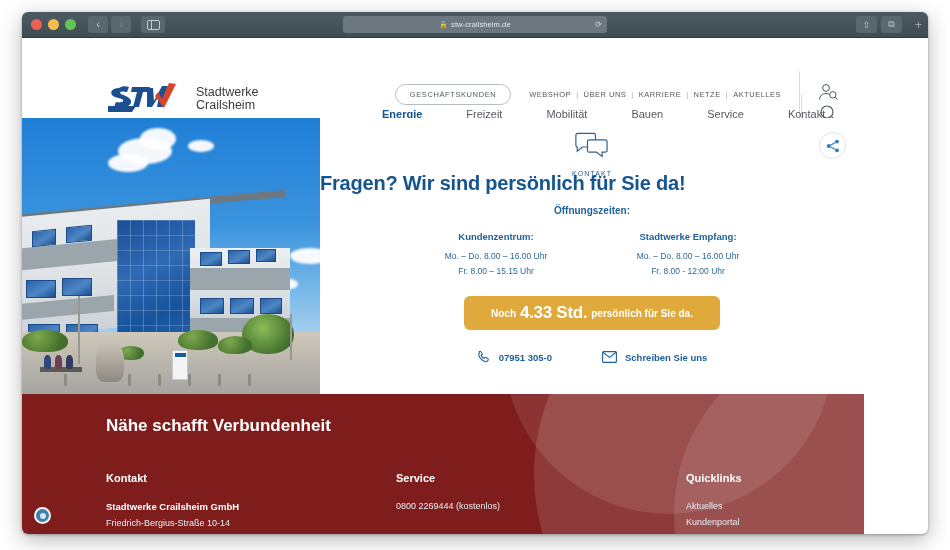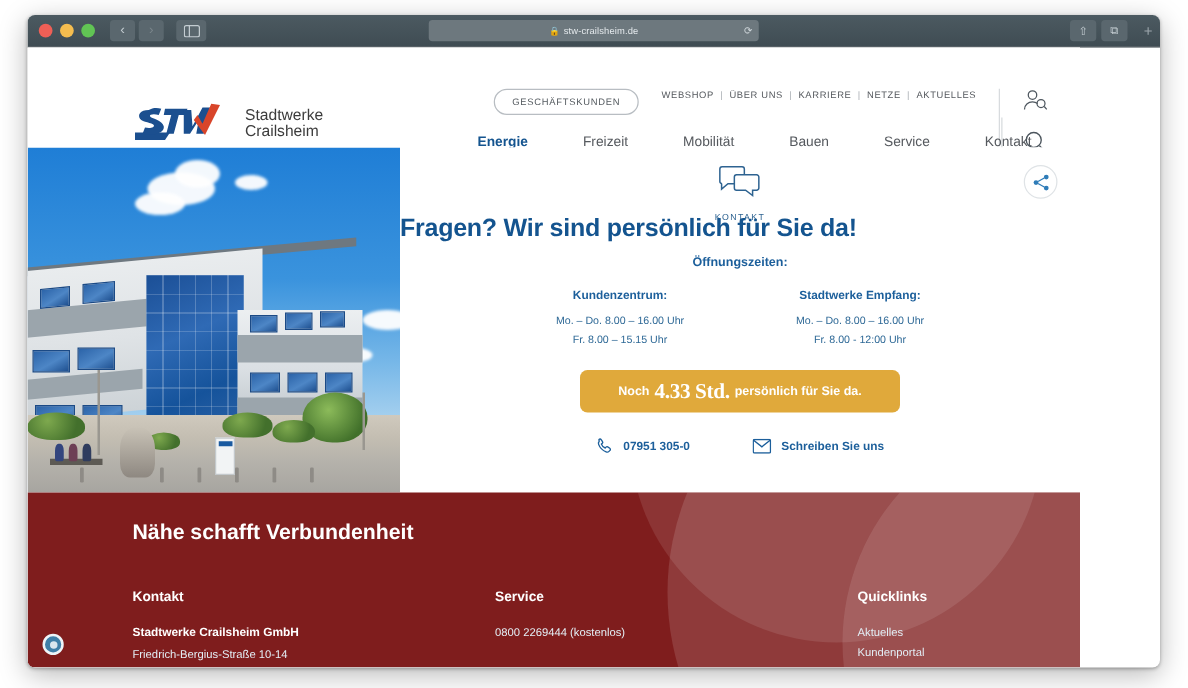--- a/index.html
+++ b/index.html
@@ -72,21 +72,21 @@
   
   .page { position: relative; width: 842px; height: 496px; background: #fff; overflow: hidden; }
 
   
   .site-header { position: relative; height: 80px; background: #fff; }
 
   .logo { position: absolute; left: 84px; top: 44px; display: flex; align-items: center; gap: 8px; }
   .logo-mark { position: relative; width: 82px; height: 34px; }
   .logo-text { font-size: 12.5px; line-height: 13.5px; color: #3c3c3c; font-weight: 400; }
 
-  .utility-row { position: absolute; right: 26px; top: 33px; display: flex; align-items: flex-start; gap: 18px; }
+  .utility-row { position: absolute; right: 26px; top: 33px; display: flex; align-items: center; gap: 18px; }
   .biz-pill {
     border: 1px solid #b8bdc2; border-radius: 14px;
     padding: 5px 14px; font-size: 7.5px; letter-spacing: .6px;
     color: #555b60;
   }
   .util-links { font-size: 7.5px; letter-spacing: .5px; color: #55595e; display: flex; gap: 5px; }
   .util-links .sep { color: #a9aeb3; }
   .vline { width: 1px; height: 46px; background: #d8dbde; }
   .icon-user { color: #4d565e; }
 
@@ -214,21 +214,21 @@
   .hours-col .h-line { font-size: 8.5px; color: #2d6896; line-height: 15px; }
 
   .cta-btn {
     position: absolute; left: 50%; transform: translateX(-50%); top: 178px;
     width: 256px; height: 34px; border-radius: 6px;
     background: #e0a93b;
     display: flex; align-items: center; justify-content: center; gap: 4px;
     color: #fff;
   }
   .cta-btn .small { font-size: 10px; font-weight: bold; }
-  .cta-btn .big { font-size: 17px; font-weight: bold; letter-spacing: -.3px; font-family: Liberation Serif, serif; }
+  .cta-btn .big { font-size: 17px; font-weight: bold; letter-spacing: -.3px; }
 
   .contact-row {
     position: absolute; left: 0; right: 0; top: 232px;
     display: flex; justify-content: center; gap: 50px; align-items: center;
   }
   .contact-item { display: flex; align-items: center; gap: 8px; font-size: 9.5px; font-weight: bold; color: #1c5f9b; }
 
   .share-circle {
     position: absolute; right: 18px; top: 14px;
     width: 27px; height: 27px; border-radius: 50%;

